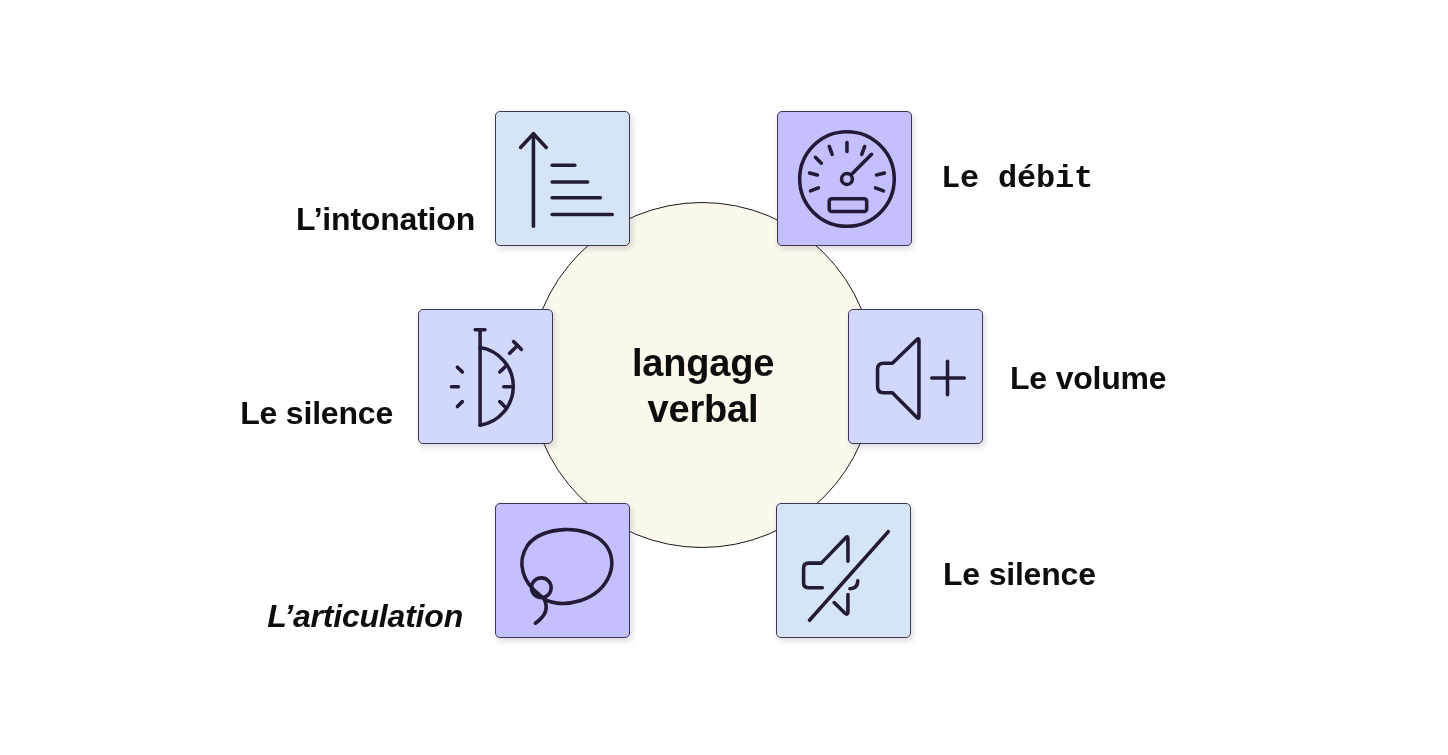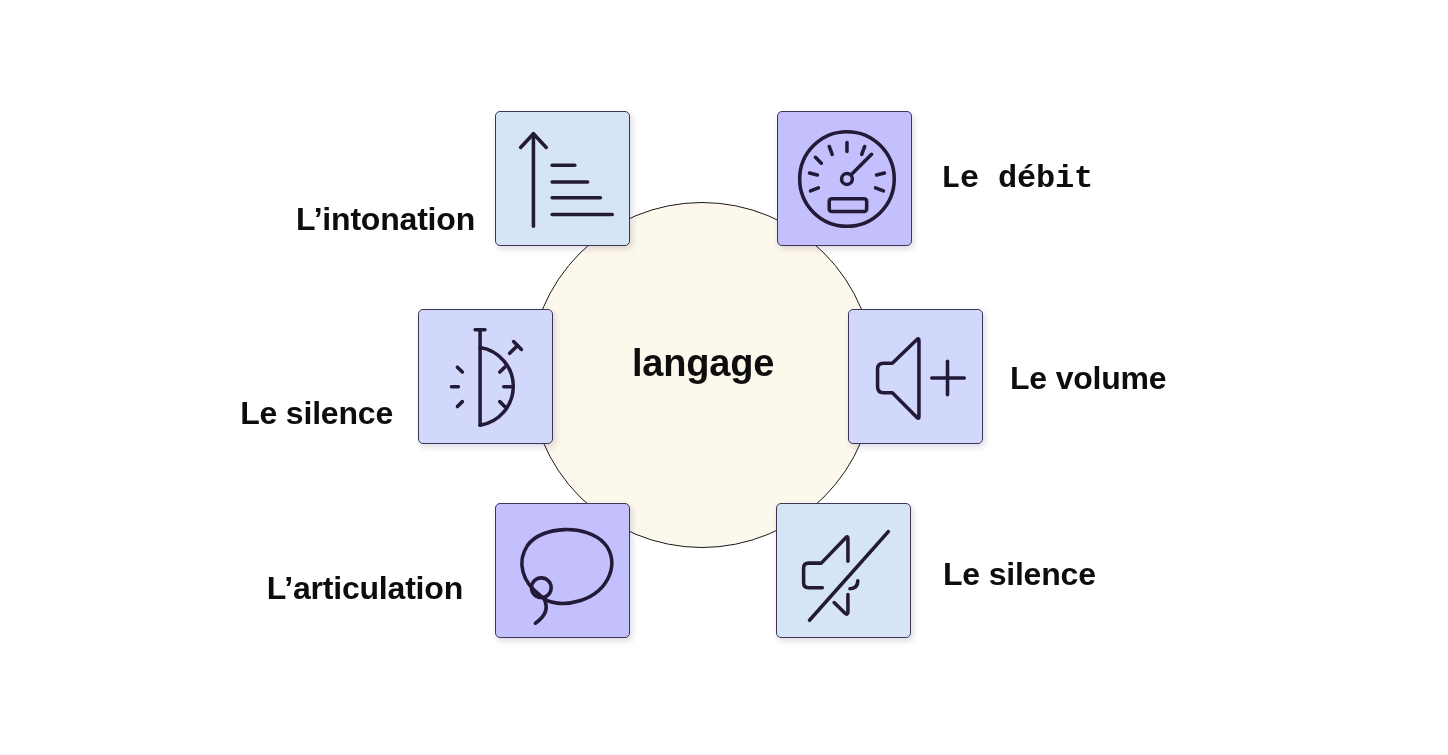--- a/index.html
+++ b/index.html
@@ -75,20 +75,21 @@
     .label.left { text-align: left; margin-top: 40px; }
   </style>
 </head>
 <body>
 
 <div>
 
   <div class="center-circle"></div>
   <div class="center-label">
     <span>langage</span>
+    <span>verbal</span>
   </div>
 
   <div class="box" style="left:495px; top:111px; background:#d6e5f5;">
     <svg viewBox="0 0 135 135">
       <line x1="38" y1="116" x2="38" y2="22"></line>
       <polyline points="25,36 38,22 51,36"></polyline>
       <line x1="57" y1="54" x2="80" y2="54"></line>
       <line x1="57" y1="71" x2="93" y2="71"></line>
       <line x1="57" y1="87" x2="106" y2="87"></line>
       <line x1="57" y1="104" x2="118" y2="104"></line>
@@ -140,21 +141,21 @@
   </div>
   <div class="label" style="left:1010px; top:358px;text-align:right;">Le volume</div>
 
   <div class="box" style="left:495px; top:503px; background:#c4bffd;">
     <svg viewBox="0 0 135 135">
       <path d="M44 92 C 28 80, 20 60, 32 42 C 46 22, 92 20, 110 40 C 126 58, 116 88, 86 98 C 70 103, 52 102, 44 92"></path>
       <circle cx="46" cy="85" r="10"></circle>
       <path d="M48 95 C 54 105, 50 114, 40 121"></path>
     </svg>
   </div>
-  <div class="label left" style="right:985px; top:528px;">L’articulation</div>
+  <div class="label left" style="right:985px; top:556px;font-style:italic;">L’articulation</div>
 
   <div class="box" style="left:776px; top:503px; background:#d6e5f5;">
     <svg viewBox="0 0 135 135">
       <path d="M46 85 L32 85 Q27 85 27 80 L27 65 Q27 60 32 60 L45 60 L70 34 Q72 32 72 35 L72 58"></path>
       <path d="M82 78 Q82 86 74 86"></path>
       <path d="M72 92 L72 110 Q72 113 69 111 L58 100"></path>
       <line x1="33" y1="118" x2="113" y2="28"></line>
     </svg>
   </div>
   <div class="label" style="left:943px; top:554px;">Le silence</div>

